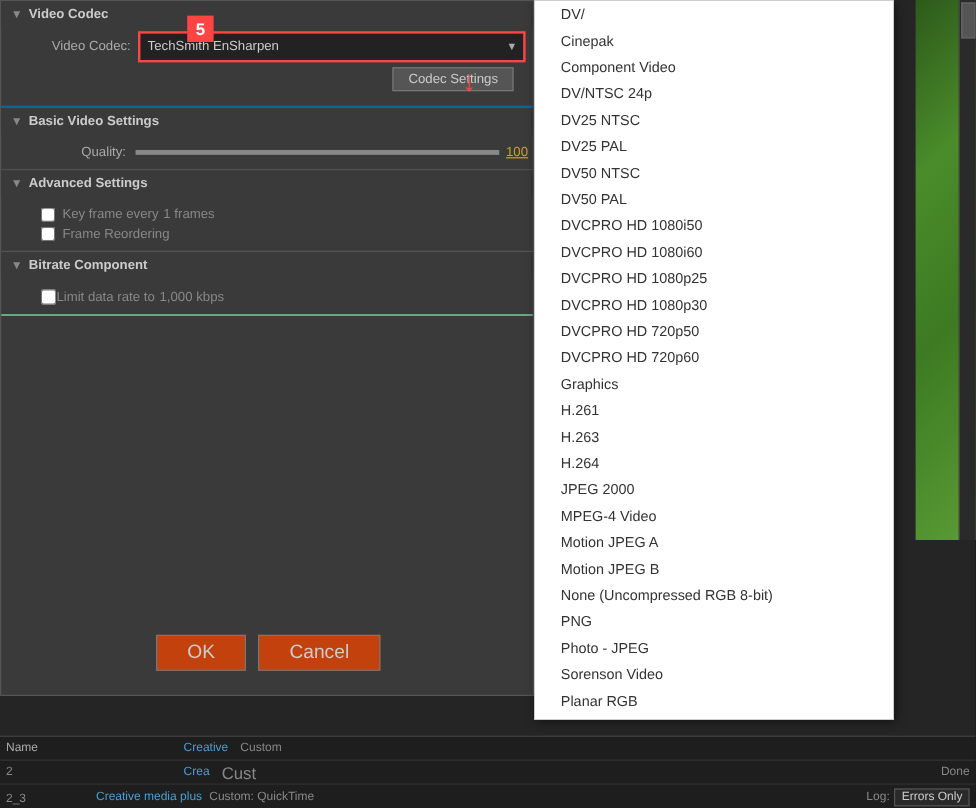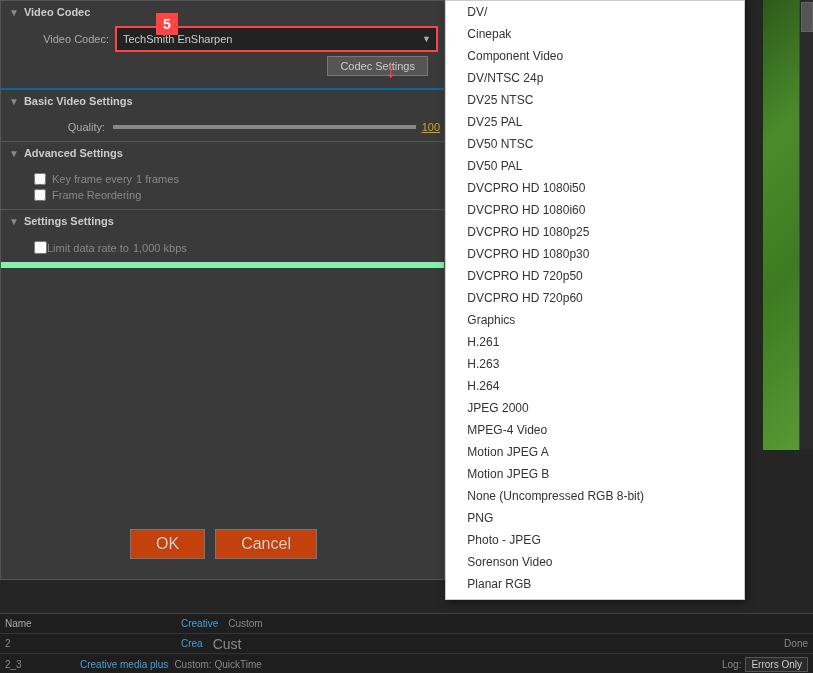--- a/index.html
+++ b/index.html
@@ -199,21 +199,21 @@
     }
     .frames-value {
       color: #888;
       font-size: 11px;
       margin-left: 4px;
     }
 
     
     .bitrate-section {
       padding: 5px 8px 8px;
-      border-bottom: 6px solid #86efac;
+      border-bottom: 1px solid #86efac;
     }
     .bitrate-row {
       display: flex;
       align-items: center;
       padding-left: 25px;
       margin-top: 4px;
     }
 
     
     .dialog-buttons {
@@ -282,21 +282,21 @@
     }
     .status-row2 {
       display: flex;
       align-items: center;
       height: 20px;
       padding: 0 5px;
       border-bottom: 1px solid #333;
     }
 
     .status-col-left {
-      width: 176px;
+      width: 148px;
       font-size: 10px;
       color: #aaa;
       overflow: hidden;
       white-space: nowrap;
     }
     .status-link {
       color: #4a9fd4;
       font-size: 10px;
       text-decoration: none;
     }
@@ -381,21 +381,21 @@
       <span class="frames-value">1 frames</span>
     </div>
     <div class="checkbox-row">
       <input type="checkbox" style="">
       <span class="checkbox-label">Frame Reordering</span>
     </div>
   </div>
 
   <div class="section-header">
     <span class="arrow">▼</span>
-    <span>Settings Settings</span>
+    <span>Bitrate Component</span>
   </div>
   <div class="bitrate-section">
     <div class="bitrate-row">
       <input type="checkbox" style="">
       <span class="checkbox-label">Limit data rate to</span>
       <span class="frames-value">1,000 kbps</span>
     </div>
   </div>
 
   <div class="dialog-buttons">

